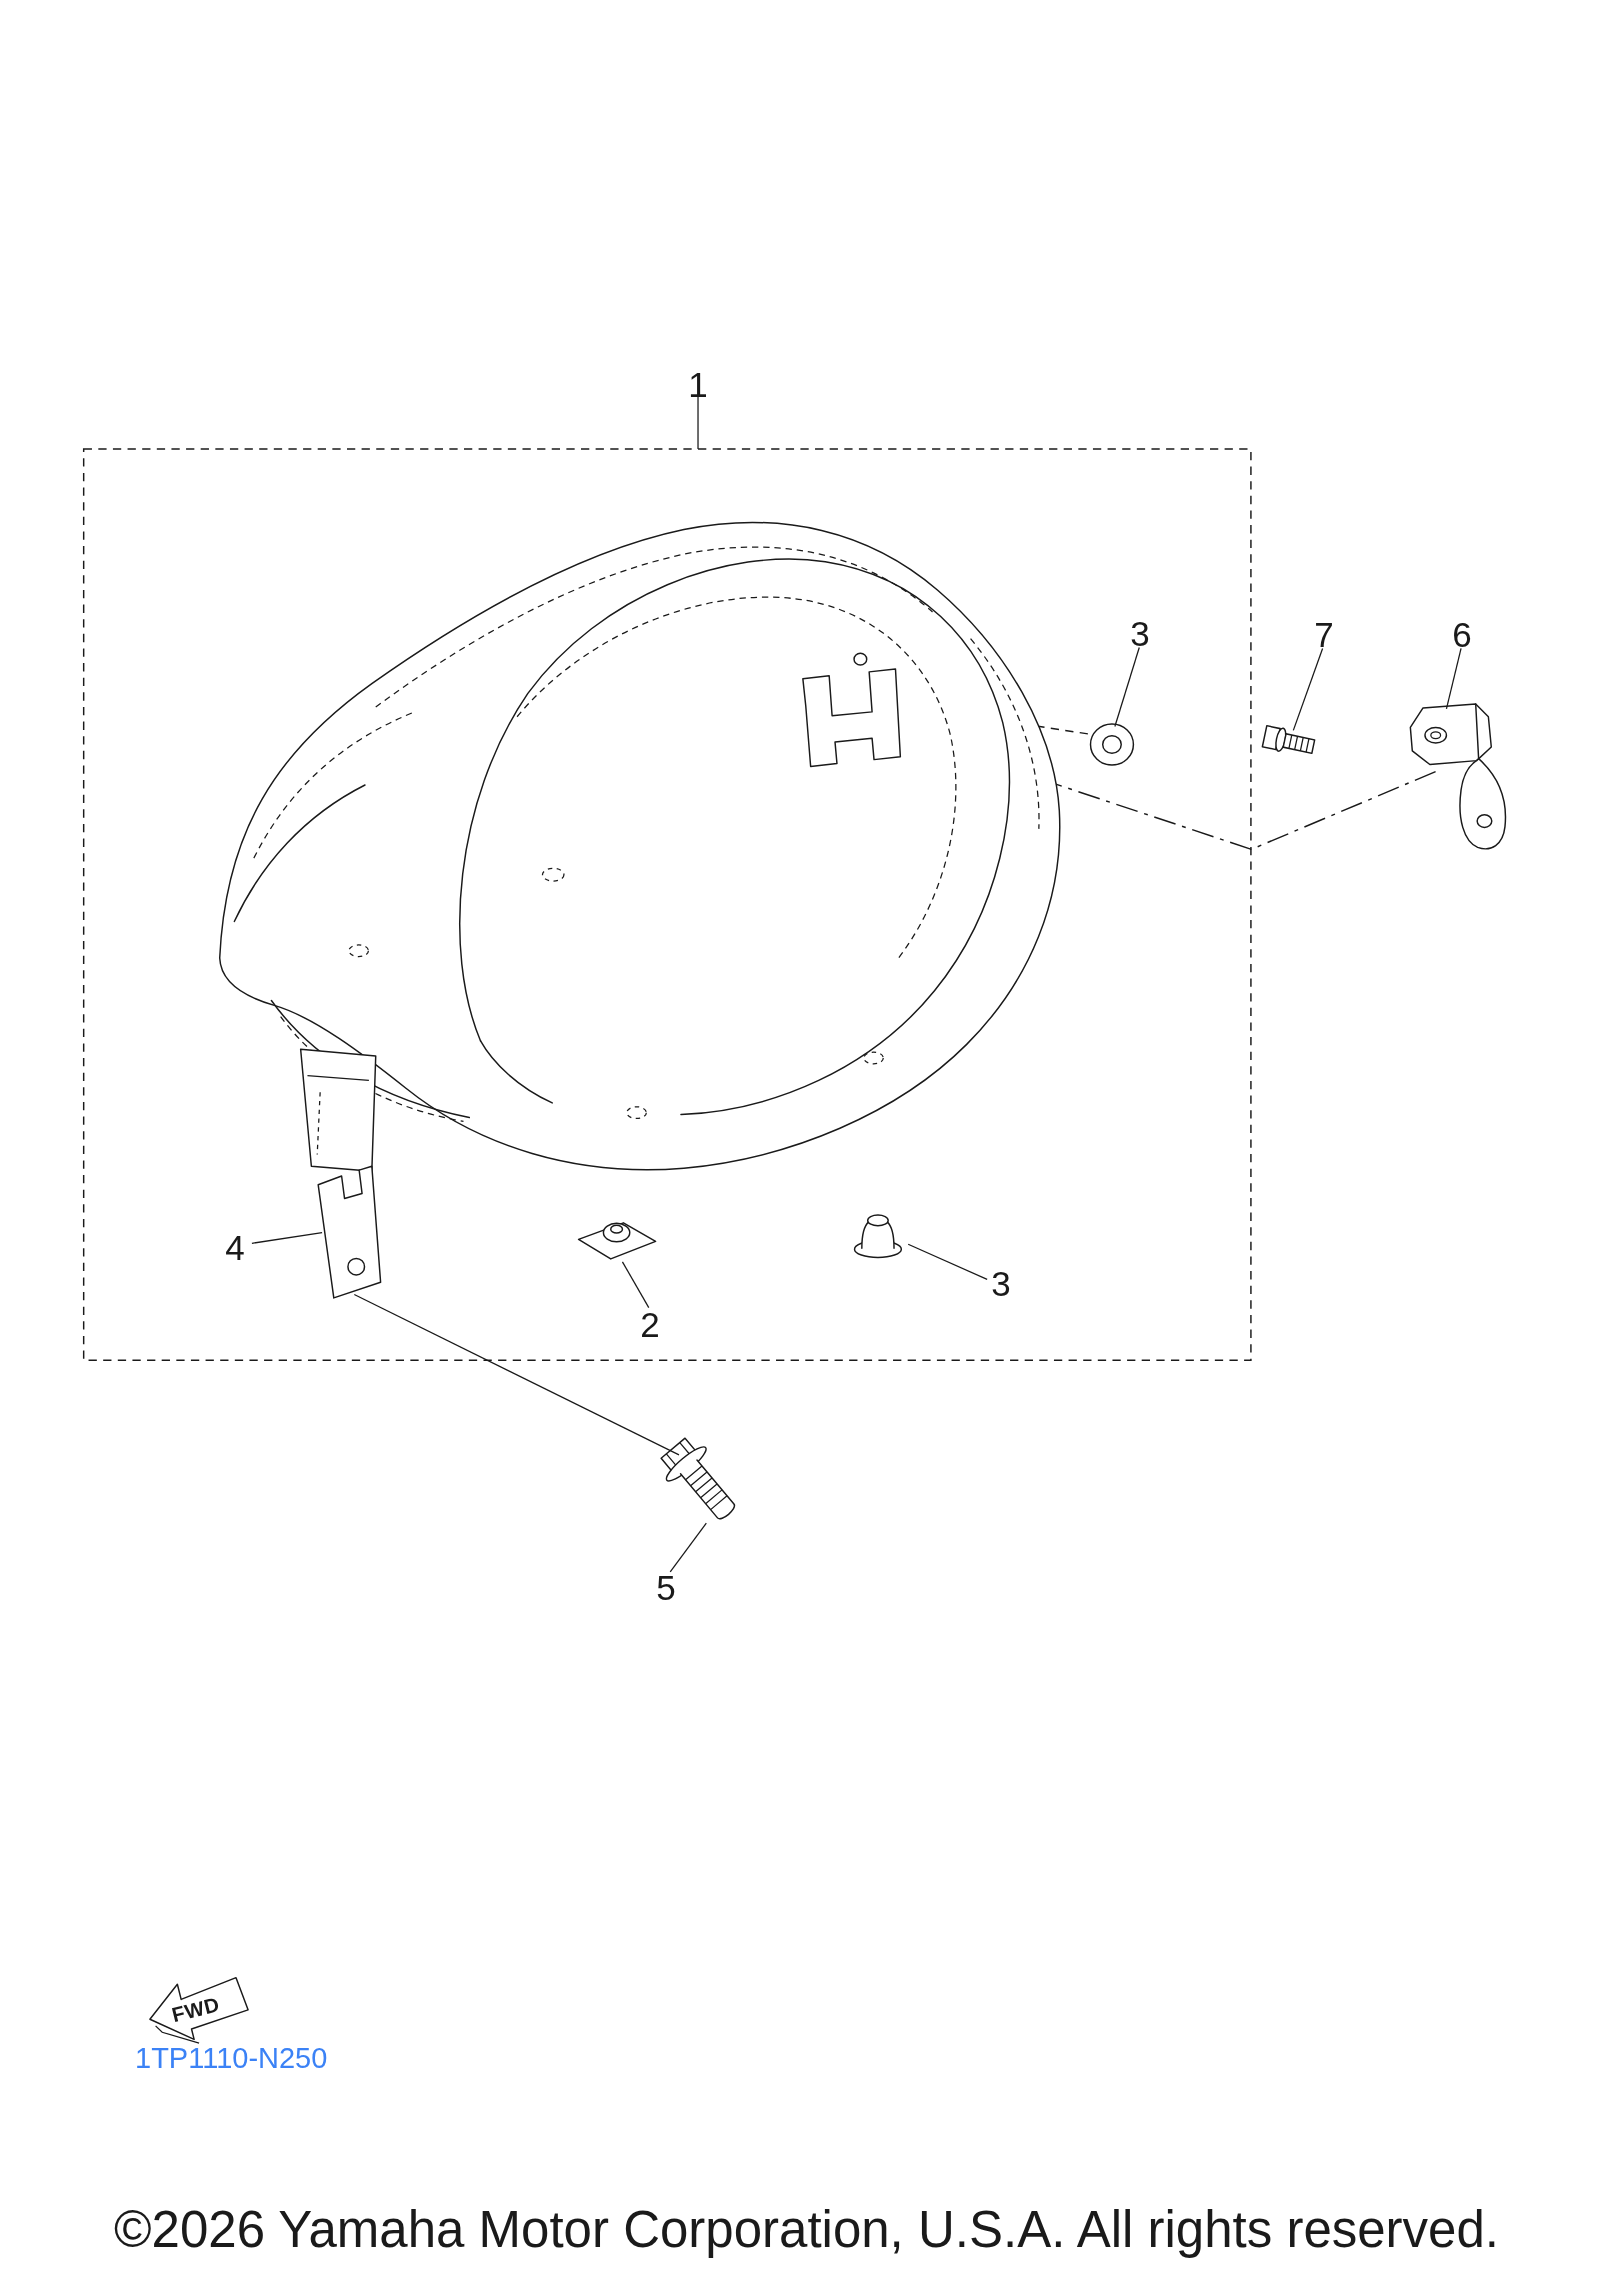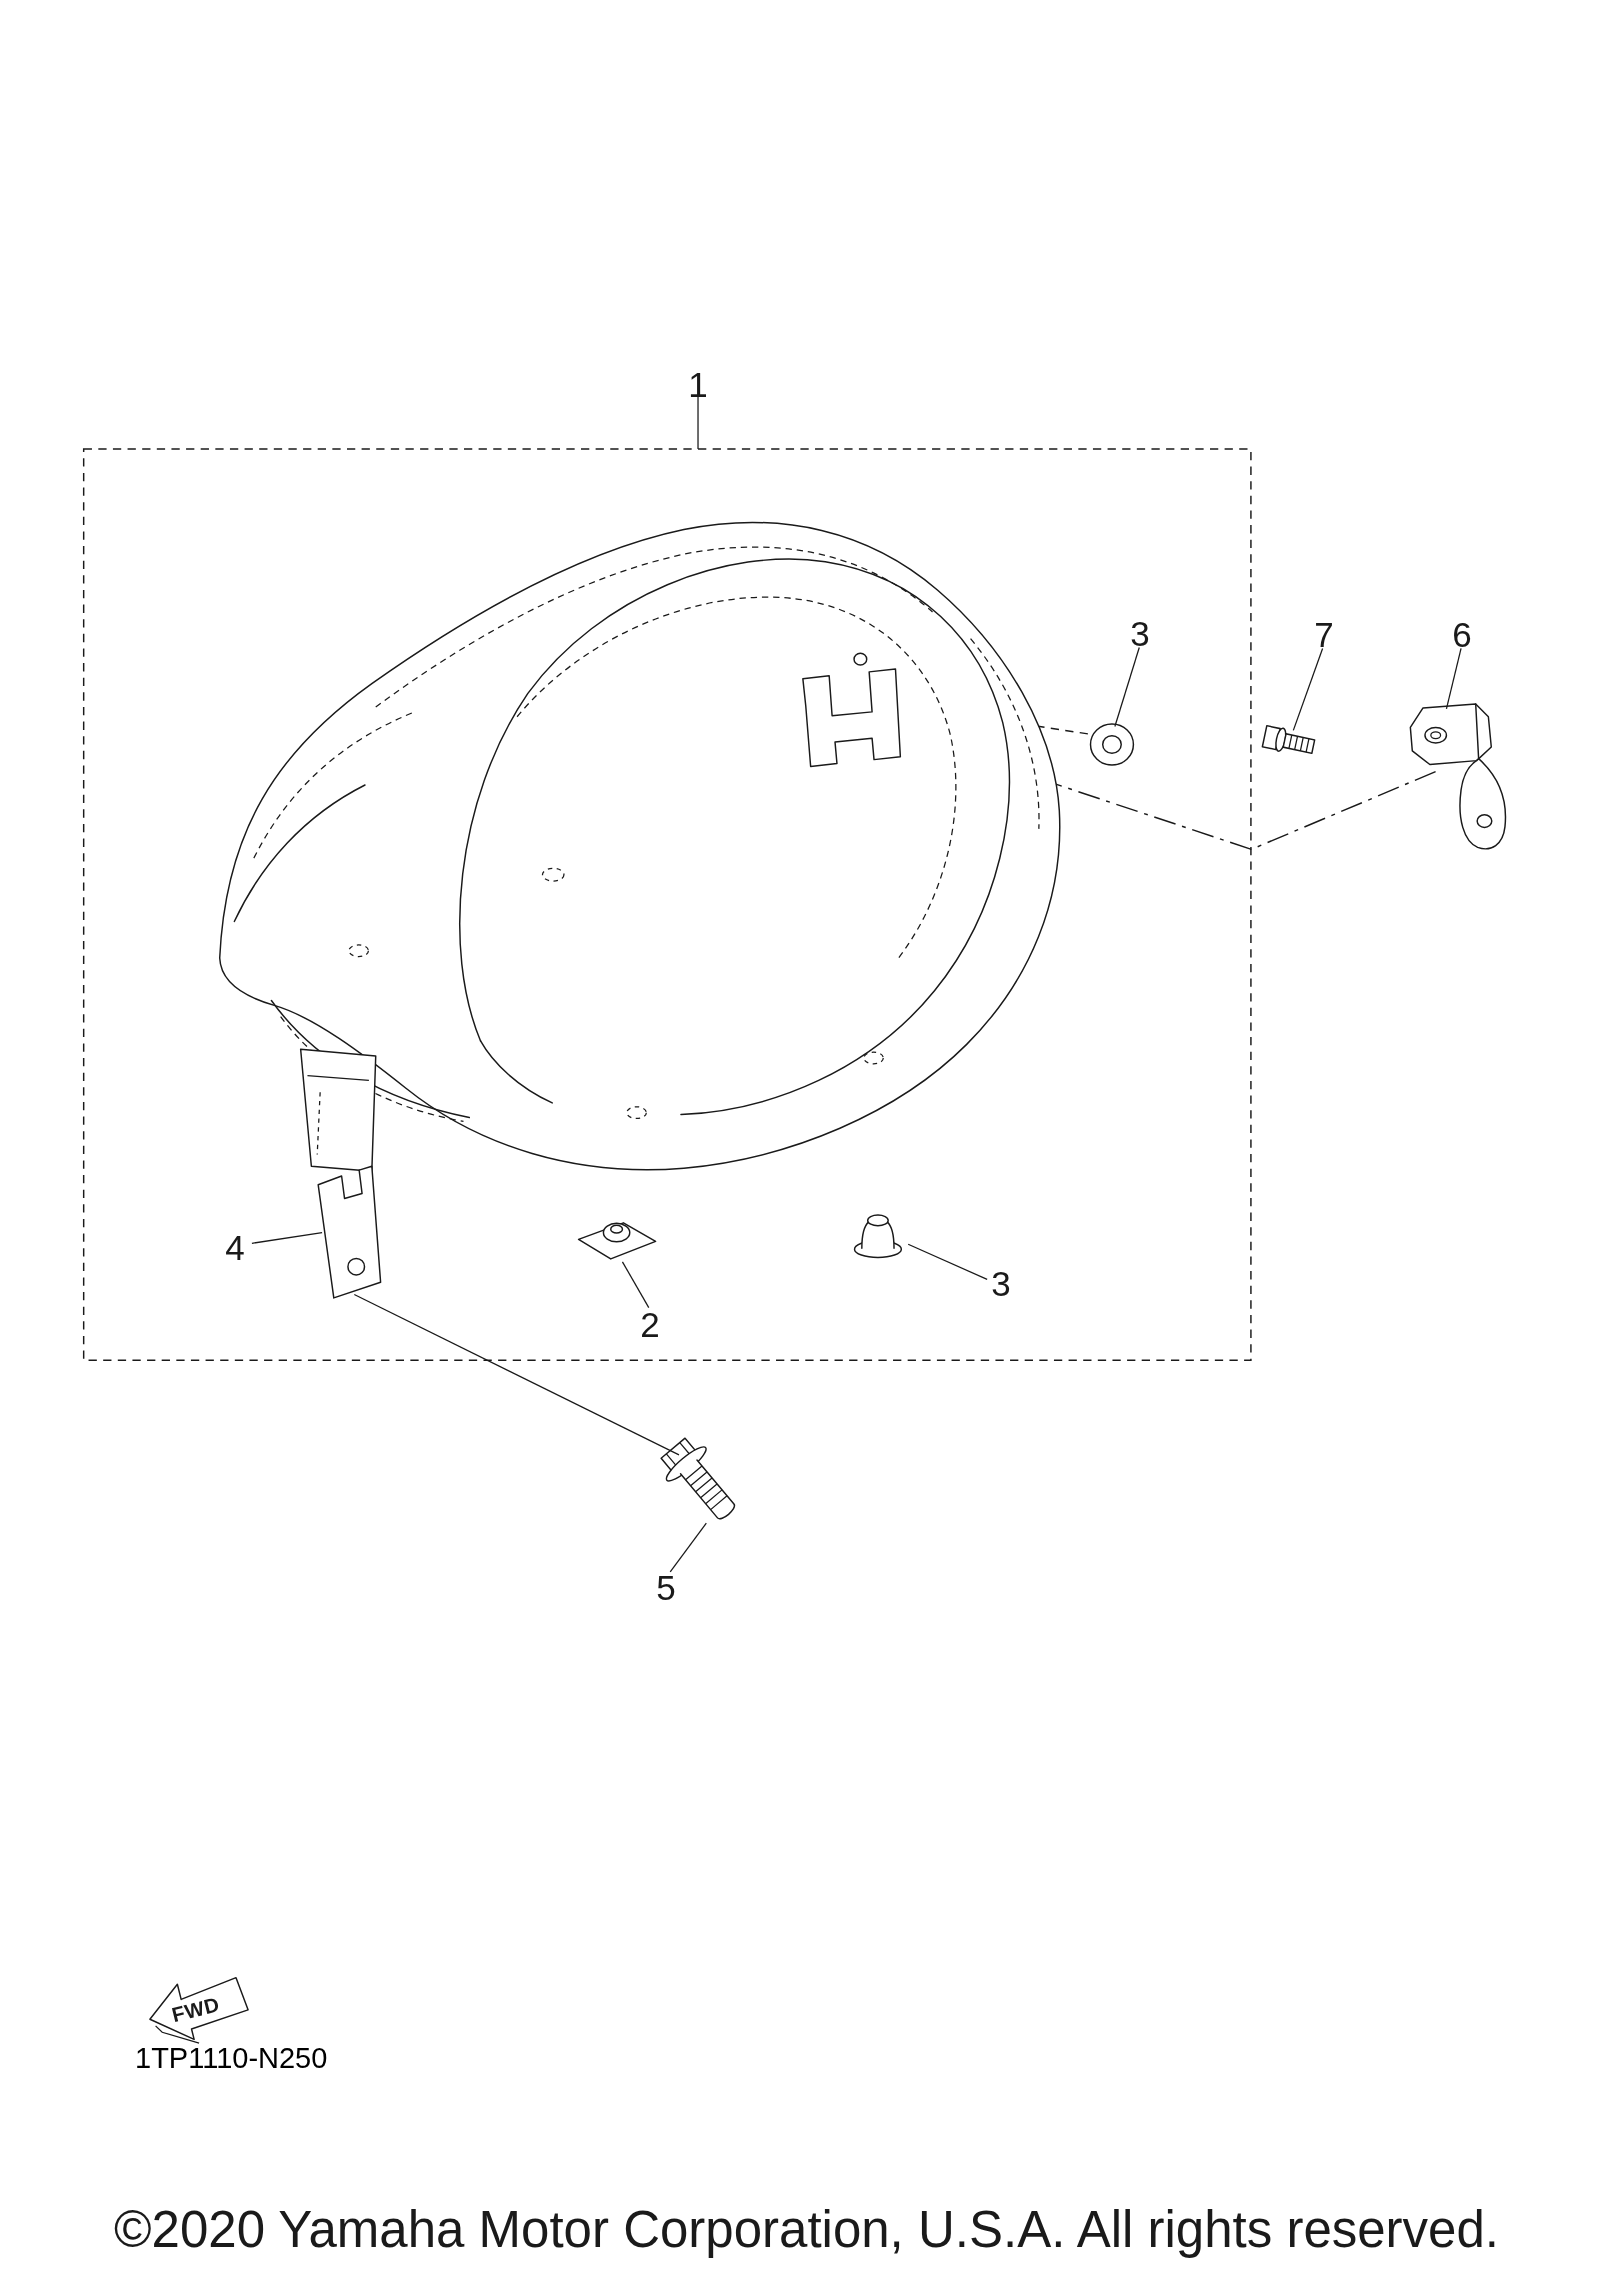--- a/index.html
+++ b/index.html
@@ -26,21 +26,21 @@
     position:absolute;
     transform:translate(-50%,-50%);
     font-size:35px;
     line-height:1;
     color:#1a1a1a;
   }
   .part-code{
     position:absolute;
     left:135px;top:2042px;
     font-size:29px;
-    color:#000000;
+    color:#3b82f6;
     text-align:right;
   }
   .copyright{
     position:absolute;
     left:50%;top:2200px;
     transform:translateX(-50%);
     font-size:51px;
     white-space:nowrap;
     color:#1a1a1a;
   }
@@ -180,16 +180,16 @@
   <div class="callout" style="left:1140px;top:633px">3</div>
   <div class="callout" style="left:1324px;top:634px">7</div>
   <div class="callout" style="left:1462px;top:634px">6</div>
   <div class="callout" style="left:235px;top:1247px">4</div>
   <div class="callout" style="left:650px;top:1324px">2</div>
   <div class="callout" style="left:1001px;top:1283px">3</div>
   <div class="callout" style="left:666px;top:1587px">5</div>
 
   <div class="part-code">1TP1110-N250</div>
 
-  <div class="copyright">©2020 Yamaha Motor Corporation, U.S.A. All rights reserved.</div>
+  <div class="copyright">©2026 Yamaha Motor Corporation, U.S.A. All rights reserved.</div>
 
 </div>
 
 
 </body></html>

